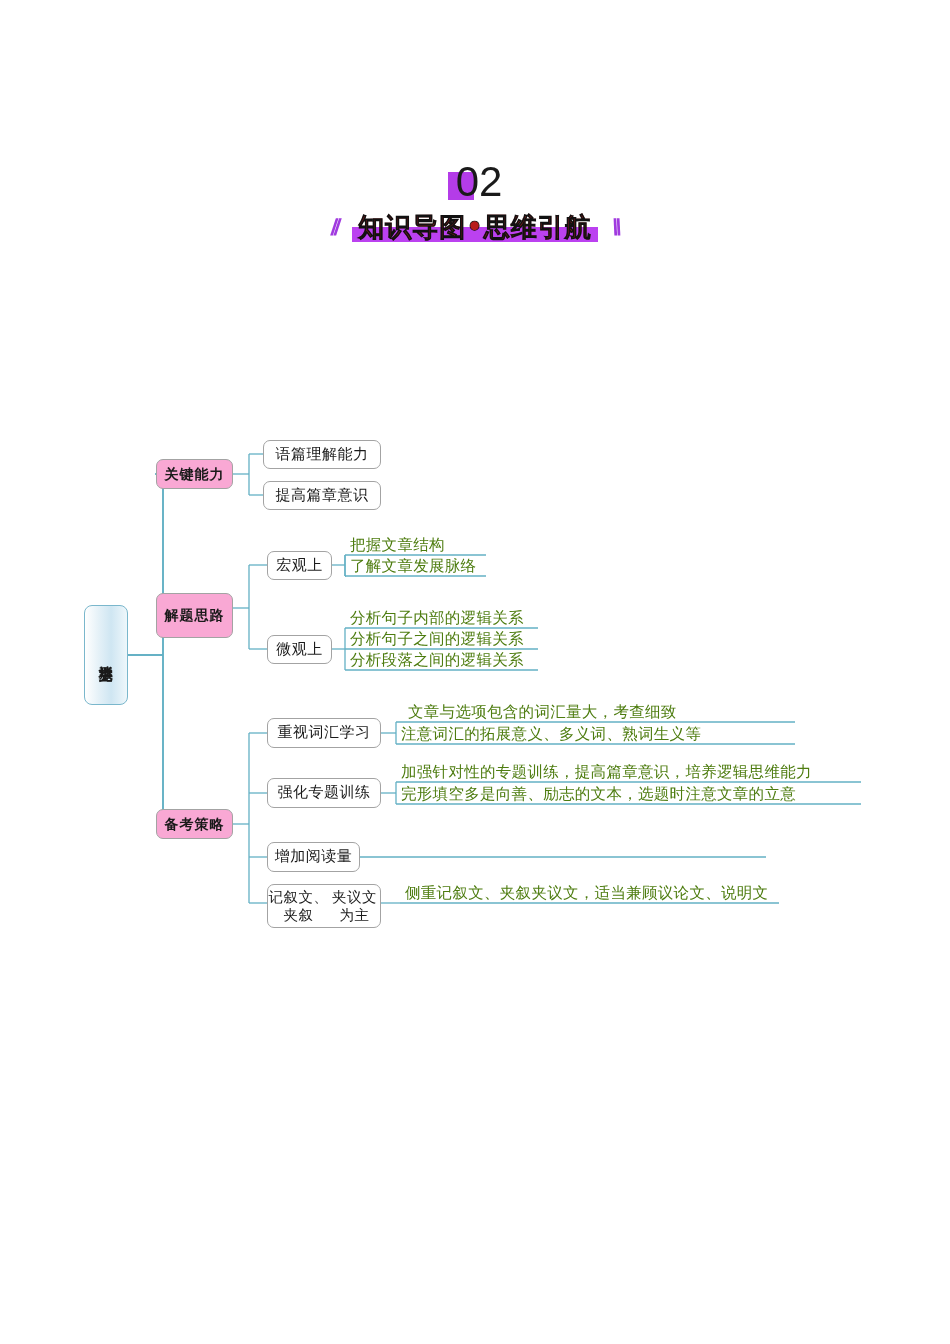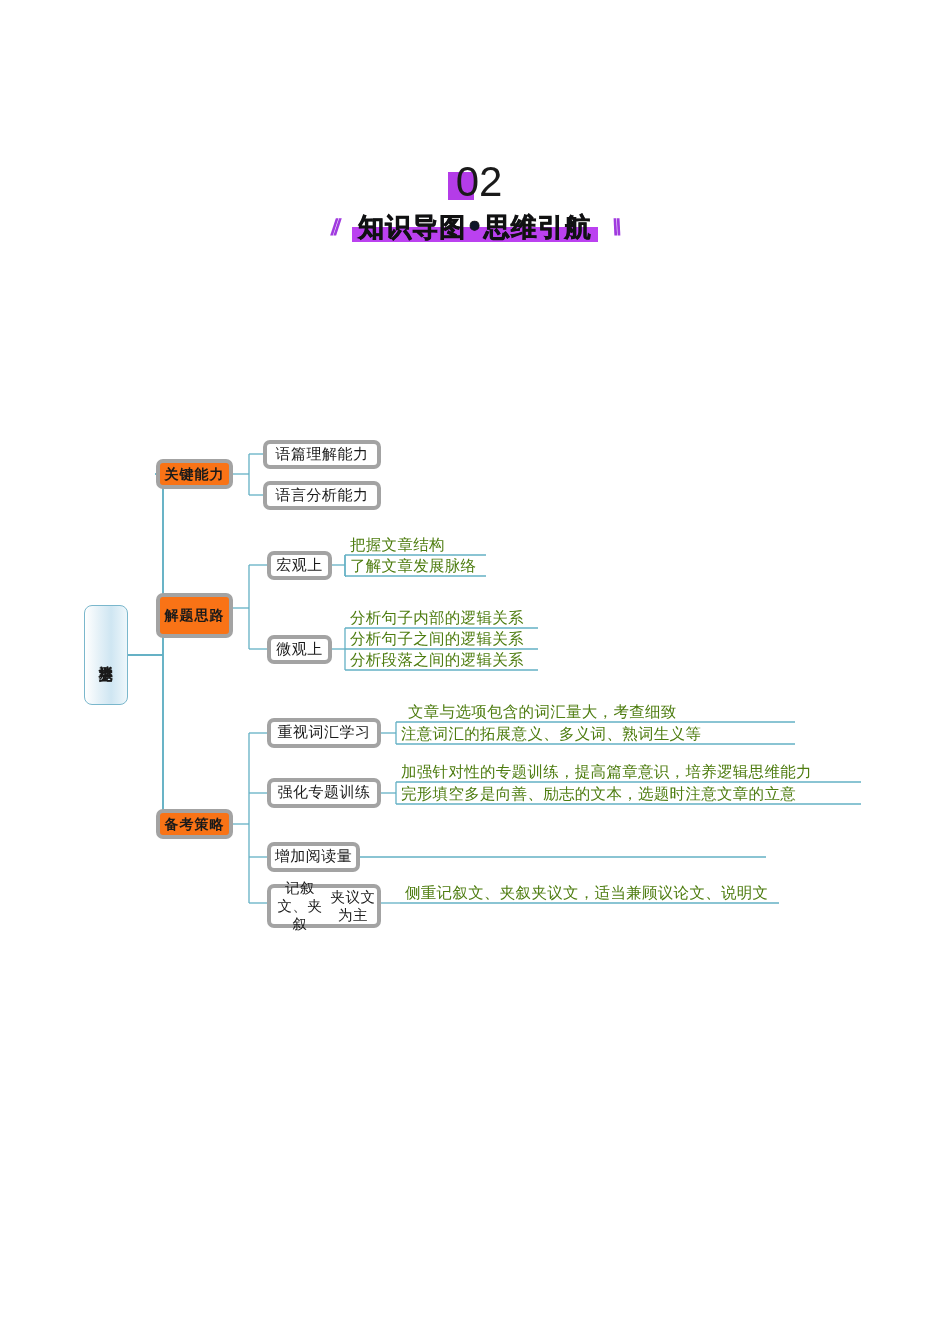--- a/index.html
+++ b/index.html
@@ -89,21 +89,21 @@
     width: 100%;
     height: 15px;
     background: #bb41f0;
   }
   .hdr-title-text {
     position: relative;
     z-index: 2;
     font-family: "DejaVu Sans", "Liberation Sans", sans-serif;
     font-size: 26px;
     font-weight: 700;
-    color: #0f172a;
+    color: #b91c1c;
     letter-spacing: 1px;
     white-space: nowrap;
     line-height: 34px;
     -webkit-text-stroke: 0.7px #111;
   }
 
   
   .mindmap {
     position: absolute;
     left: 0;
@@ -115,21 +115,21 @@
     position: absolute;
     left: 0;
     top: 0;
     width: 950px;
     height: 1344px;
   }
 
   .node {
     position: absolute;
     box-sizing: border-box;
-    border: 4px solid #a3a3a3;
+    border: 1px solid #a3a3a3;
     border-radius: 7px;
     background: #ffffff;
     display: flex;
     align-items: center;
     justify-content: center;
     text-align: center;
     color: #1a1a1a;
     line-height: 1.16;
   }
   .node.root {
@@ -142,21 +142,21 @@
     letter-spacing: 0px;
     writing-mode: vertical-rl;
     text-orientation: upright;
     padding: 4px 0;
   }
   .node.branch {
     font-family: "DejaVu Sans", "Liberation Sans", sans-serif;
     font-weight: 700;
     font-size: 14px;
     letter-spacing: 1px;
-    background: #f97316;
+    background: #f9a8d4;
   }
   .node.sub {
     font-family: "Liberation Serif", "DejaVu Serif", serif;
     font-weight: 400;
     font-size: 15px;
     letter-spacing: 0.5px;
     background: #ffffff;
   }
   .node.sub.two-line {
     flex-direction: row;
@@ -319,21 +319,21 @@
 
   <div class="node root" style="left:84px; top:605px; width:44px; height:100px;">完形填空</div>
 
   <div class="node branch" style="left:156px; top:459px; width:77px; height:30px;">关键能力</div>
 
   <div class="node branch" style="left:156px; top:593px; width:77px; height:45px;">解题思路</div>
 
   <div class="node branch" style="left:156px; top:809px; width:77px; height:30px;">备考策略</div>
 
   <div class="node sub" style="left:263px; top:440px; width:118px; height:29px;">语篇理解能力</div>
-  <div class="node sub" style="left:263px; top:481px; width:118px; height:29px;">语言分析能力</div>
+  <div class="node sub" style="left:263px; top:481px; width:118px; height:29px;">提高篇章意识</div>
 
   <div class="node sub" style="left:267px; top:551px; width:65px; height:29px;">宏观上</div>
   <div class="node sub" style="left:267px; top:635px; width:65px; height:29px;">微观上</div>
 
   <div class="leaf" style="left:347px; top:534px;">把握文章结构</div>
   <div class="leaf" style="left:347px; top:555px;">了解文章发展脉络</div>
 
   <div class="leaf" style="left:347px; top:607px;">分析句子内部的逻辑关系</div>
   <div class="leaf" style="left:347px; top:628px;">分析句子之间的逻辑关系</div>
   <div class="leaf" style="left:347px; top:649px;">分析段落之间的逻辑关系</div>

